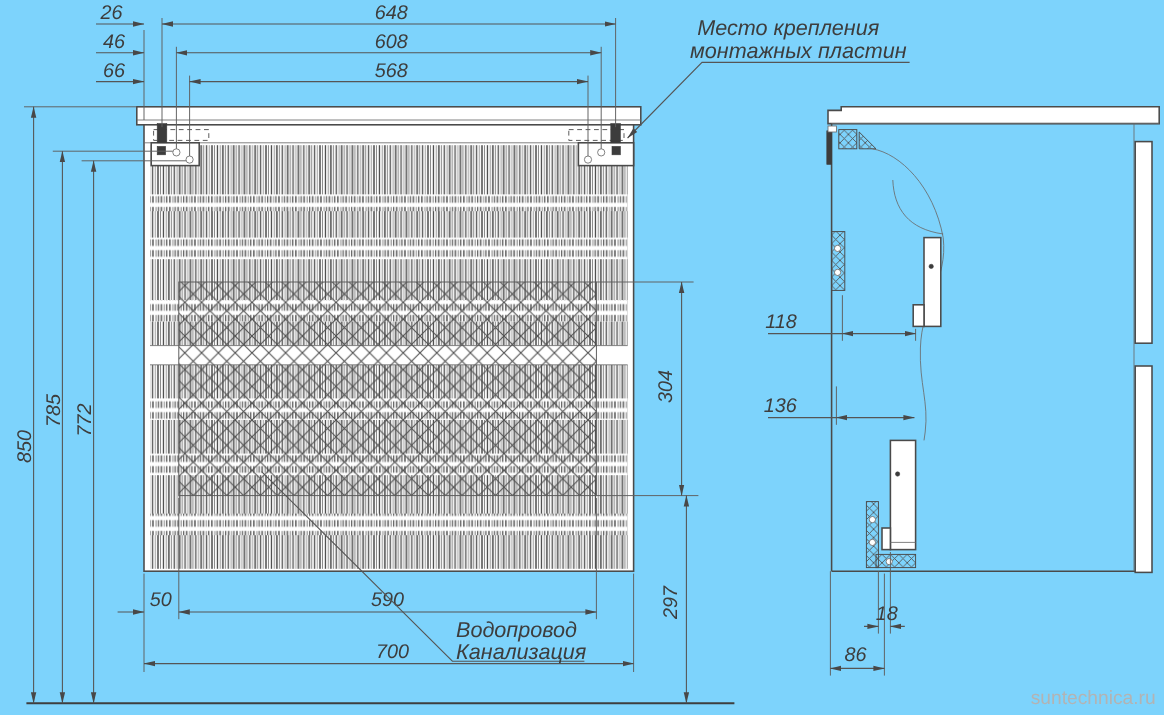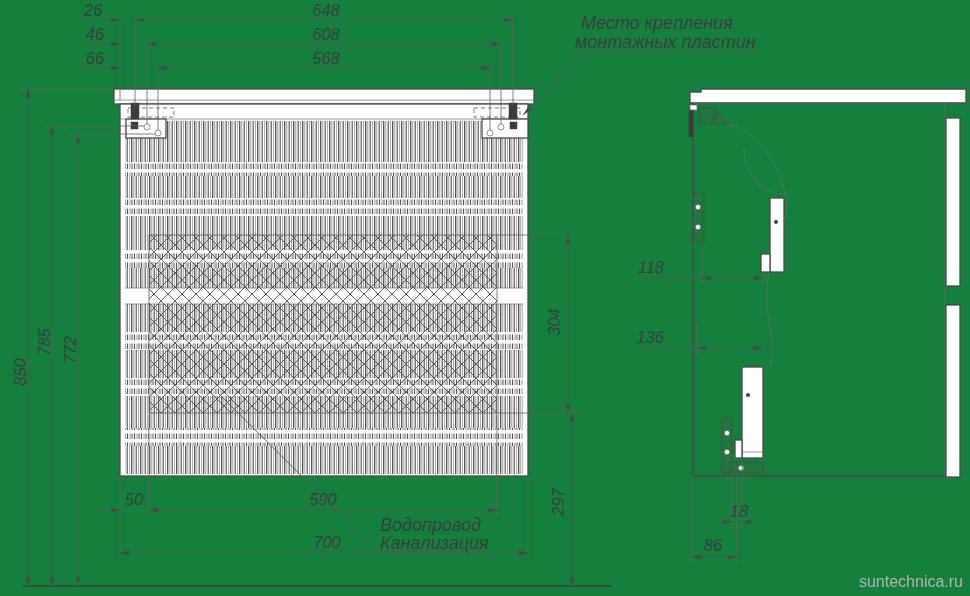--- a/index.html
+++ b/index.html
@@ -1,16 +1,16 @@
 <!DOCTYPE html>
 <html><head>
 <meta charset="utf-8">
 <style>
   html,body{margin:0;padding:0;background:#ffffff;}
-  .canvas{position:relative;width:970px;height:596px;background:#15803d;overflow:hidden;
+  .canvas{position:relative;width:970px;height:596px;background:#7dd3fc;overflow:hidden;
           font-family:"Liberation Sans", sans-serif;}
   svg{display:block;}
   .dim{font:italic 16.5px "Liberation Sans", sans-serif;fill:#3d3d3d;}
   .note{font:italic 18px "Liberation Sans", sans-serif;fill:#3d3d3d;}
   .wm{font:16px "Liberation Sans", sans-serif;fill:#b3b3b3;}
   .geo{stroke:#4a4a4a;stroke-width:1.3;fill:none;}
   .geo-thin{stroke:#6a6a6a;stroke-width:0.7;fill:none;}
   .dimline{stroke:#555;stroke-width:0.9;fill:none;}
   .extline{stroke:#5f5f5f;stroke-width:0.8;fill:none;}
   .dashed{stroke:#555;stroke-width:0.8;fill:none;stroke-dasharray:4 3;}

